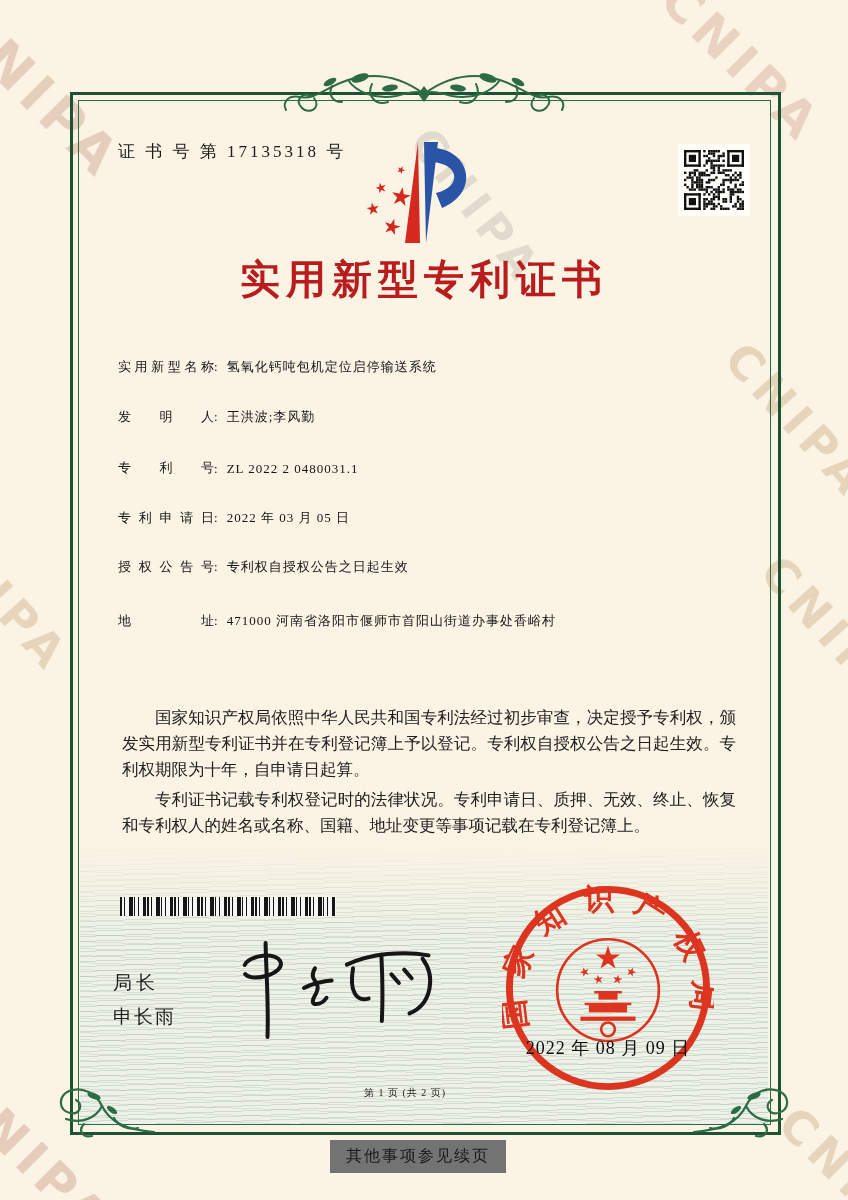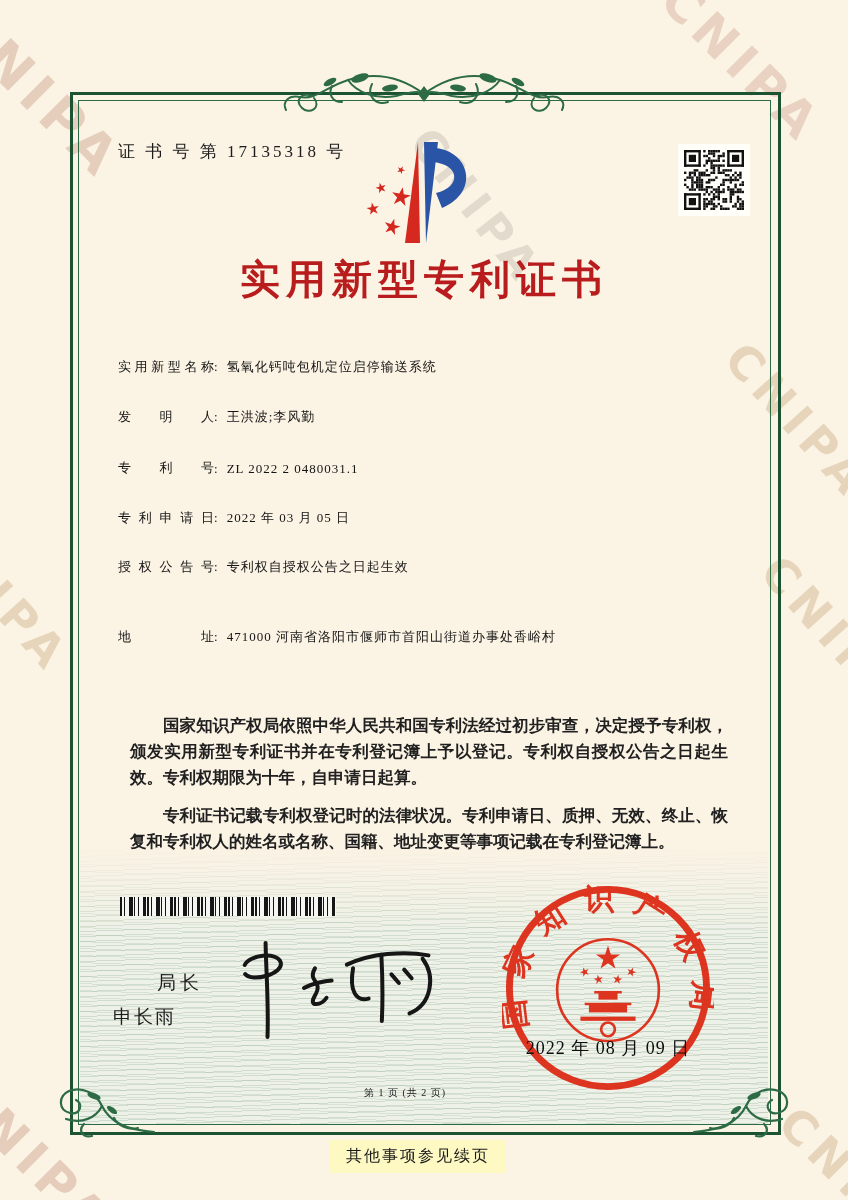--- a/index.html
+++ b/index.html
@@ -41,39 +41,39 @@
     font-size:40px;font-weight:600;letter-spacing:6px;color:#b91c1c;z-index:3;}
   
   .frow{position:absolute;left:118px;font-size:13px;white-space:nowrap;z-index:3;color:#151515;}
   .flabel{display:inline-block;width:96px;text-align:justify;text-align-last:justify;vertical-align:bottom;}
   .fcolon{margin-right:9px;}
   .fvalue{letter-spacing:1px;}
   .grant2{position:absolute;left:337px;top:0;white-space:nowrap;}
   
   .paras{position:absolute;left:118px;top:701px;width:622px;font-size:16.5px;line-height:26px;
     text-align:justify;color:#202020;z-index:3;}
-  .paras p{margin:12px;text-indent:2em;font-weight:bold;}
+  .paras p{margin:4px;text-indent:2em;}
   
   .barcode{position:absolute;left:120px;top:897px;width:216px;height:19px;z-index:3;
     background:repeating-linear-gradient(90deg,
       #161616 0 2px,#f6f6f2 2px 4px,#161616 4px 5px,#f6f6f2 5px 9px,
       #161616 9px 13px,#f6f6f2 13px 14px,#161616 14px 15px,#f6f6f2 15px 18px,
       #161616 18px 19px,#f6f6f2 19px 23px,#161616 23px 26px,#f6f6f2 26px 27px);}
   
-  .signer-title{position:absolute;left:113px;top:970px;font-size:19px;letter-spacing:4px;z-index:3;margin-left:44px;}
+  .signer-title{position:absolute;left:113px;top:970px;font-size:19px;letter-spacing:4px;z-index:3;}
   .signer-name{position:absolute;left:113px;top:1004px;font-size:19px;letter-spacing:2px;z-index:3;text-align:right;}
   .signature{position:absolute;left:232px;top:933px;z-index:4;transform:rotate(-3deg);}
   
   .seal{position:absolute;left:502px;top:882px;z-index:4;opacity:.95;}
   .seal-date{position:absolute;left:500px;top:1036px;width:216px;text-align:center;
     font-size:18px;letter-spacing:1px;color:#0d0d0d;z-index:5;}
   
   .page-info{position:absolute;left:70px;top:1086px;width:670px;text-align:center;
     font-size:10px;color:#222;z-index:3;letter-spacing:1px;}
-  .cont-note{position:absolute;left:330px;top:1140px;background:#fef9c3;
+  .cont-note{position:absolute;left:330px;top:1140px;background:#737373;
     padding:6px 16px;font-size:16px;letter-spacing:2px;z-index:3;color:#1a1a1a;}
 </style>
 </head>
 <body>
 
 <div class="page">
 
   <span class="wm" style="left:-18px;top:-6px;font-size:54px;transform:rotate(45deg);color:rgba(200,150,130,.40)">CNIPA</span>
   <span class="wm" style="left:690px;top:-30px;font-size:50px;transform:rotate(45deg);color:rgba(200,150,130,.35)">CNIPA</span>
   <span class="wm" style="left:440px;top:118px;font-size:44px;transform:rotate(52deg);color:rgba(170,162,150,.30)">CNIPA</span>
@@ -401,21 +401,21 @@
   </div>
   <div class="frow" style="top:459px">
     <span class="flabel">专利号</span><span class="fcolon">:</span><span class="fvalue">ZL 2022 2 0480031.1</span>
   </div>
   <div class="frow" style="top:509px">
     <span class="flabel">专利申请日</span><span class="fcolon">:</span><span class="fvalue">2022 年 03 月 05 日</span>
   </div>
   <div class="frow" style="top:558px">
     <span class="flabel">授权公告号</span><span class="fcolon">:</span><span class="fvalue">专利权自授权公告之日起生效</span>
   </div>
-  <div class="frow" style="top:628px">
+  <div class="frow" style="top:612px">
     <span class="flabel">地址</span><span class="fcolon">:</span><span class="fvalue">471000 河南省洛阳市偃师市首阳山街道办事处香峪村</span>
   </div>
 
   <div class="paras">
     <p>国家知识产权局依照中华人民共和国专利法经过初步审查，决定授予专利权，颁发实用新型专利证书并在专利登记簿上予以登记。专利权自授权公告之日起生效。专利权期限为十年，自申请日起算。</p>
     <p>专利证书记载专利权登记时的法律状况。专利申请日、质押、无效、终止、恢复和专利权人的姓名或名称、国籍、地址变更等事项记载在专利登记簿上。</p>
   </div>
 
   <div class="barcode"></div>
 

